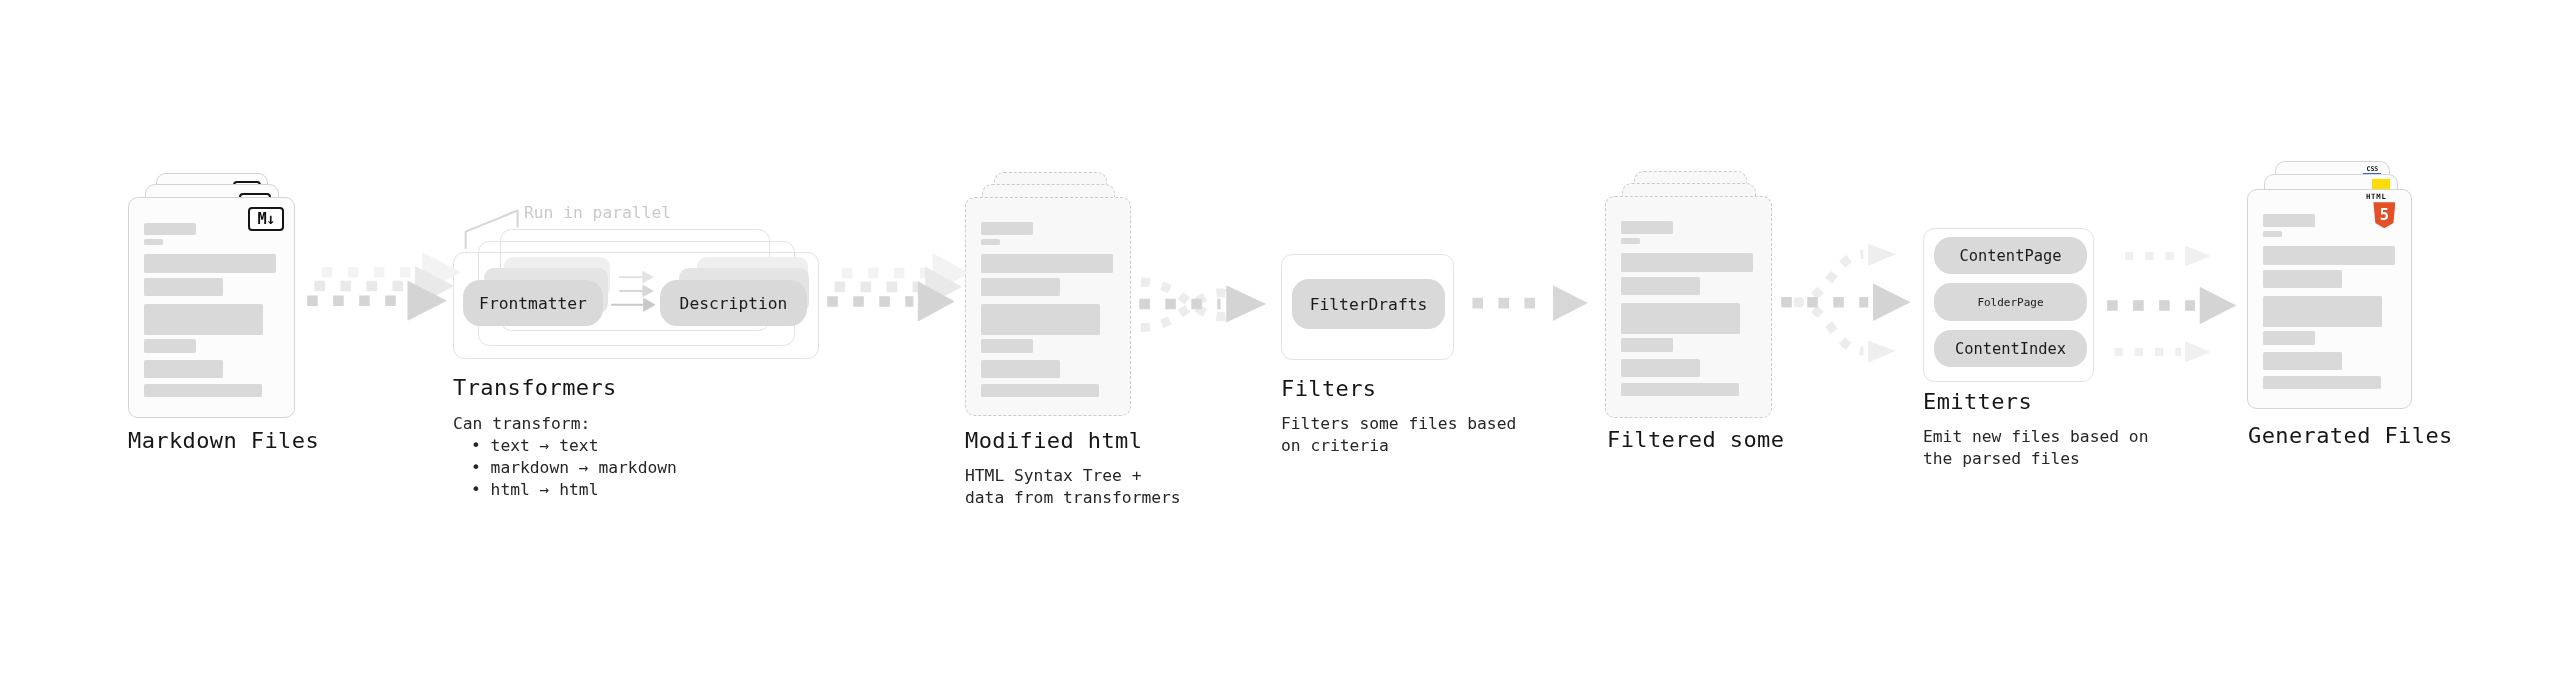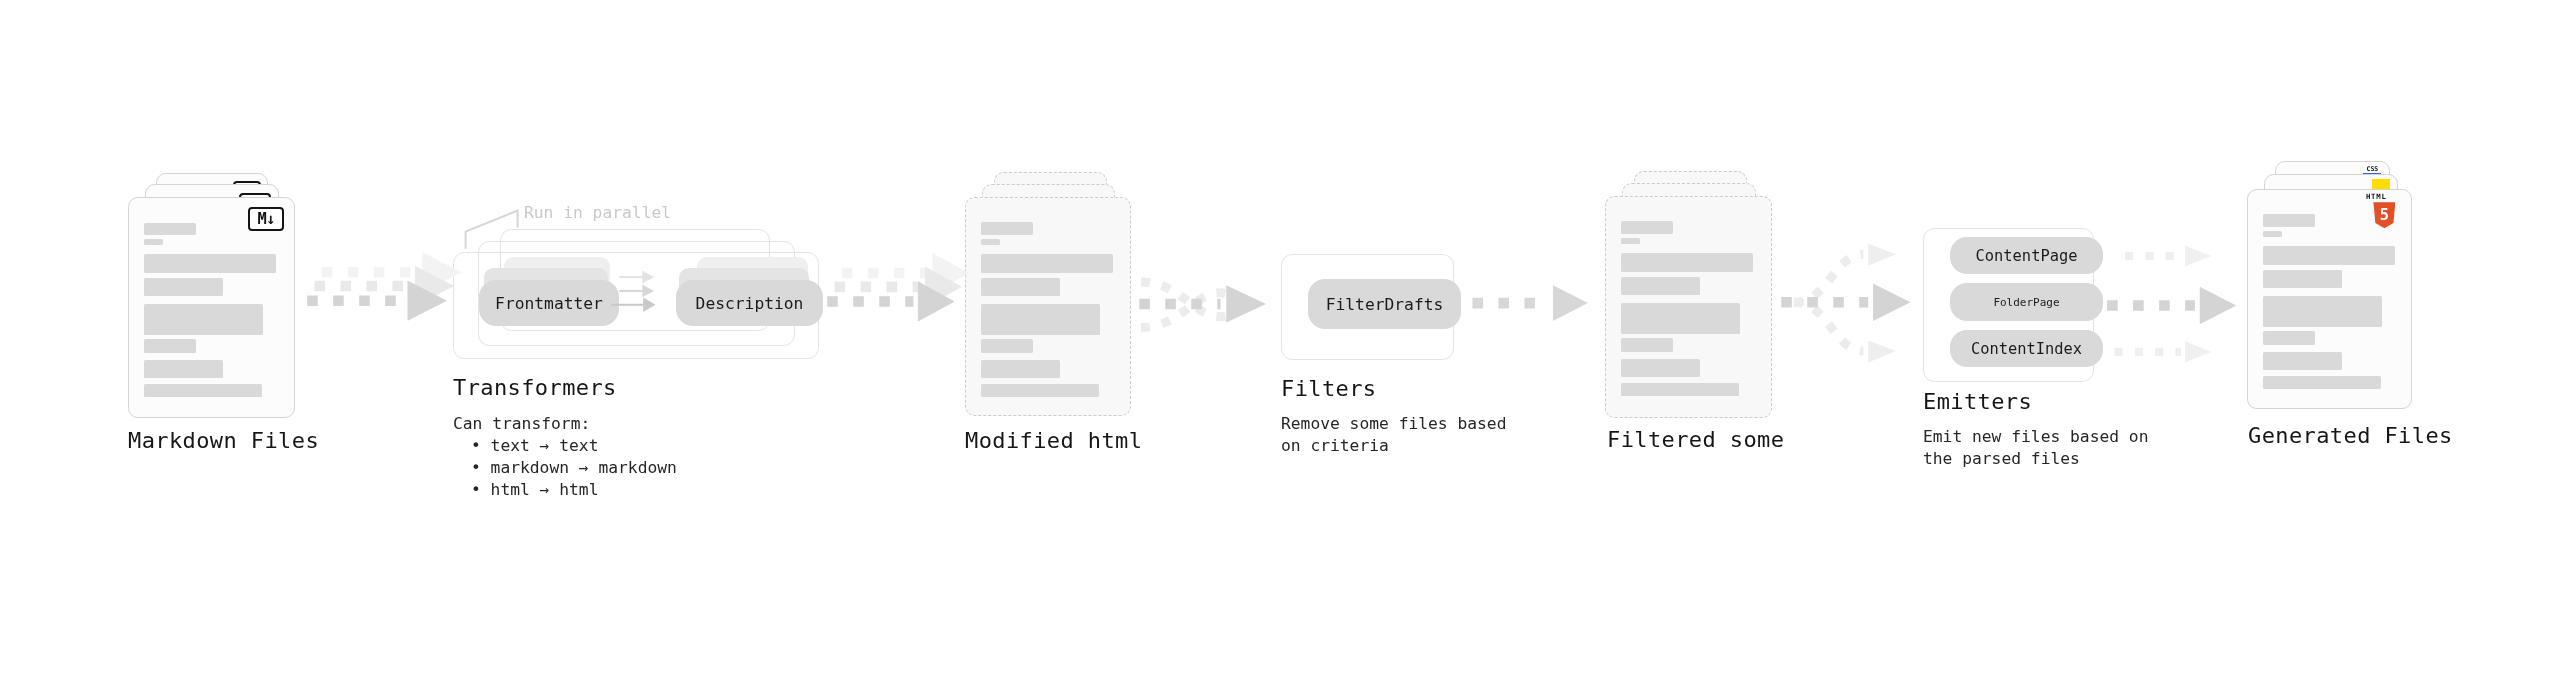--- a/index.html
+++ b/index.html
@@ -40,21 +40,21 @@
     width:22px; height:26px; margin:0.8px auto 0; background:#e34f26;
     clip-path:polygon(0% 0%,100% 0%,91% 80%,50% 100%,9% 80%);
     display:flex; align-items:center; justify-content:center;
     color:#ffffff; font-size:15.4px; font-weight:bold;
   }
   
   .frame { position:absolute; box-sizing:border-box; border:1.6px solid #e3e3e3; border-radius:11.4px; }
   .node {
     position:absolute; background:#d9d9d9; border-radius:17px;
     display:flex; align-items:center; justify-content:center;
-    font-size:16.3px; color:#1b1b1b; white-space:nowrap;margin-left:16px;
+    font-size:16.3px; color:#1b1b1b; white-space:nowrap;
   }
   .ghost { position:absolute; border-radius:9.8px; }
   .g1 { background:#e4e4e4; } .g2 { background:#efefef; }
   
   .h-title { position:absolute; font-size:22px; letter-spacing:0.4px; color:#161616; white-space:nowrap; line-height:24.4px; }
   .desc { position:absolute; font-size:16.3px; line-height:22px; color:#262626; white-space:nowrap; }
   .desc .bullet { padding-left:18px; }
   .note { position:absolute; font-size:16.3px; color:#c9c9c9; white-space:nowrap; }
   .overlay { position:absolute; left:0; top:0; pointer-events:none; }
 </style>
@@ -114,26 +114,30 @@
       <div class="bar b2"></div>
       <div class="bar b3"></div>
       <div class="bar b4"></div>
       <div class="bar b5"></div>
       <div class="bar b6"></div>
       <div class="bar b7"></div>
       <div class="bar b8"></div>
     </div>
   </div>
   <div class="h-title" style="left:965px;top:429px">Modified html</div>
+  <div class="desc" style="left:965px;top:465px">
+    <div>HTML Syntax Tree +</div>
+    <div>data from transformers</div>
+  </div>
 
   <div class="frame" style="left:1281px;top:254px;width:173px;height:106px;background:#ffffff"></div>
   <div class="node" style="left:1292px;top:279px;width:153px;height:50px">FilterDrafts</div>
   <div class="h-title" style="left:1281px;top:377px">Filters</div>
   <div class="desc" style="left:1281px;top:413px">
-    <div>Remove some files based</div>
+    <div>Filters some files based</div>
     <div>on criteria</div>
   </div>
 
   <div class="group" style="left:1605px;top:171px;width:195px;height:254px">
     <div class="doc dashed" style="left:29px;top:0;width:113px;height:31px"></div>
     <div class="doc dashed" style="left:17px;top:12.2px;width:134px;height:32.5px"></div>
     <div class="doc dashed" style="left:0;top:25px;width:167px;height:222px">
       <div class="bar b1"></div>
       <div class="bar b2"></div>
       <div class="bar b3"></div>

